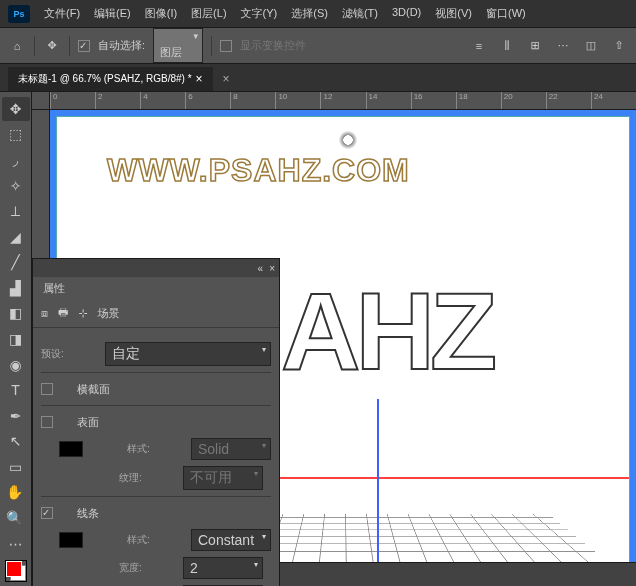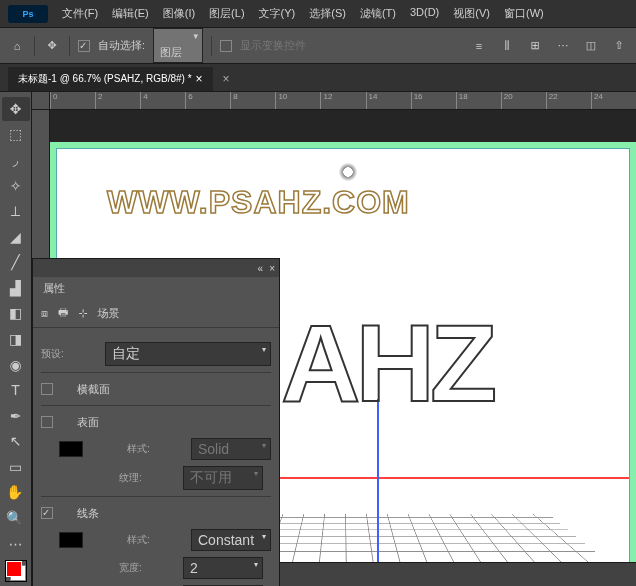--- a/index.html
+++ b/index.html
@@ -1,18 +1,18 @@
 <!DOCTYPE html>
 <html><head>
 <meta charset="utf-8">
 <style>
 * { margin: 0; padding: 0; box-sizing: border-box; font-family: "Microsoft YaHei", sans-serif; }
 body { width: 636px; height: 586px; background: #323232; color: #d0d0d0; font-size: 11px; overflow: hidden; position: relative; }
 .titlebar { height: 28px; background: #323232; display: flex; align-items: center; padding: 0 8px; border-bottom: 1px solid #1a1a1a; }
-.ps-icon { width: 40px; height: 18px; background: #001e36; border-radius: 3px; display: flex; align-items: center; justify-content: center; color: #31a8ff; font-size: 9px; font-weight: bold; margin-right: 8px; }
+.ps-icon { width: 22px; height: 18px; background: #001e36; border-radius: 3px; display: flex; align-items: center; justify-content: center; color: #31a8ff; font-size: 9px; font-weight: bold; margin-right: 8px; }
 .menu-bar { display: flex; gap: 2px; }
 .menu-item { padding: 2px 6px; cursor: pointer; }
 .options-bar { height: 36px; background: #535353; display: flex; align-items: center; padding: 0 8px; border-bottom: 1px solid #1a1a1a; gap: 8px; }
 .opt-icon { width: 18px; height: 18px; display: flex; align-items: center; justify-content: center; color: #ccc; }
 .opt-sep { width: 1px; height: 20px; background: #3a3a3a; }
 .checkbox { width: 12px; height: 12px; border: 1px solid #888; display: inline-block; vertical-align: middle; }
 .checkbox.checked::after { content: "✓"; font-size: 10px; color: #ccc; display: block; line-height: 10px; }
 .dropdown { background: #737373; border: 1px solid #222; padding: 16px 18px 2px 6px; position: relative; min-width: 50px; }
 .dropdown::after { content: "▾"; position: absolute; right: 4px; top: 2px; font-size: 9px; }
 .right-icons { margin-left: auto; display: flex; gap: 10px; }
@@ -25,21 +25,21 @@
 .tool { width: 28px; height: 24px; margin: 1px auto; display: flex; align-items: center; justify-content: center; color: #ccc; font-size: 14px; cursor: pointer; border-radius: 2px; }
 .tool.active { background: #3a3a3a; }
 .color-swatch { width: 22px; height: 22px; margin: 4px auto; border: 1px solid #000; position: relative; }
 .fg-color { background: #ff0000; position: absolute; width: 16px; height: 16px; top: 0; left: 0; z-index: 2; border: 1px solid #fff; }
 .bg-color { background: #fff; position: absolute; width: 16px; height: 16px; bottom: 0; right: 0; border: 1px solid #888; }
 .canvas-area { flex: 1; background: #252525; position: relative; overflow: hidden; }
 .ruler-h { position: absolute; top: 0; left: 18px; right: 0; height: 18px; background: #535353; border-bottom: 1px solid #1a1a1a; display: flex; font-size: 8px; color: #aaa; }
 .ruler-v { position: absolute; top: 18px; left: 0; width: 18px; bottom: 0; background: #535353; border-right: 1px solid #1a1a1a; }
 .ruler-corner { position: absolute; top: 0; left: 0; width: 18px; height: 18px; background: #535353; border-right: 1px solid #1a1a1a; border-bottom: 1px solid #1a1a1a; }
 .ruler-tick { flex: 1; border-left: 1px solid #888; padding-left: 2px; }
-.canvas { position: absolute; top: 18px; left: 18px; right: 0; bottom: 0; background: #86efac; margin-top: 32px; }
+.canvas { position: absolute; top: 18px; left: 18px; right: 0; bottom: 0; background: #3b82f6; }
 .doc { position: absolute; top: 6px; left: 6px; right: 6px; bottom: 6px; background: #fff; border: 1px solid #5aa; }
 .watermark { position: absolute; top: 35px; left: 50px; font-size: 32px; font-weight: bold; color: transparent; -webkit-text-stroke: 1.5px #9b7a3a; letter-spacing: 1px; }
 .grid-floor { position: absolute; bottom: 0; left: 0; right: 0; height: 180px; background: repeating-linear-gradient(90deg, transparent 0 28px, #888 28px 29px), repeating-linear-gradient(0deg, transparent 0 20px, #888 20px 21px); transform: perspective(400px) rotateX(60deg); transform-origin: bottom; }
 .text3d { position: absolute; top: 150px; left: 224px; font-size: 110px; font-weight: bold; color: transparent; -webkit-text-stroke: 2px #333; letter-spacing: -5px; }
 .axis-blue { position: absolute; bottom: 0; left: 320px; width: 2px; height: 180px; background: #4060ff; }
 .axis-red { position: absolute; bottom: 100px; left: 0; right: 0; height: 2px; background: #ff4040; }
 .sun-marker { position: absolute; top: 12px; left: 280px; width: 22px; height: 22px; background: radial-gradient(circle, #fff 30%, #888 31%, transparent 60%); border-radius: 50%; }
 .panel { position: absolute; top: 258px; left: 32px; width: 248px; background: #535353; border: 1px solid #1a1a1a; z-index: 10; }
 .panel-head { height: 18px; background: #424242; display: flex; justify-content: flex-end; align-items: center; padding: 0 4px; gap: 6px; font-size: 10px; }
 .panel-tab { padding: 4px 10px; background: #535353; font-size: 11px; }

